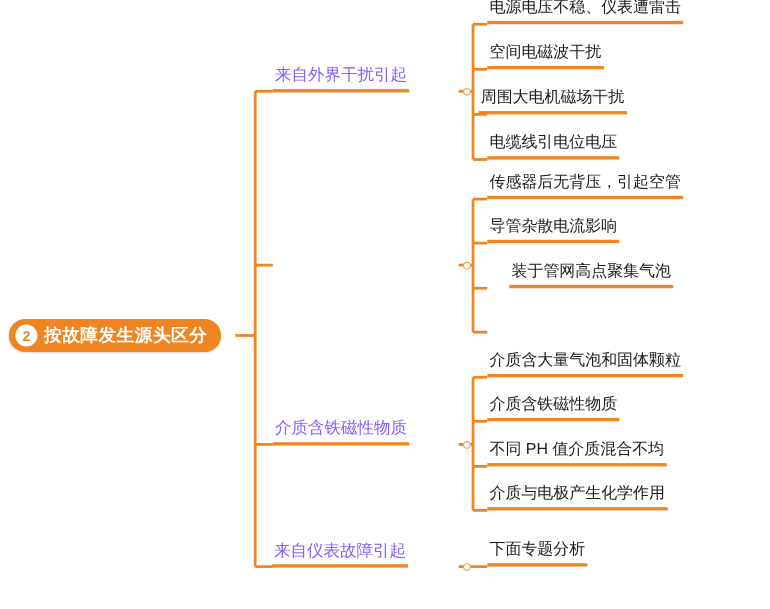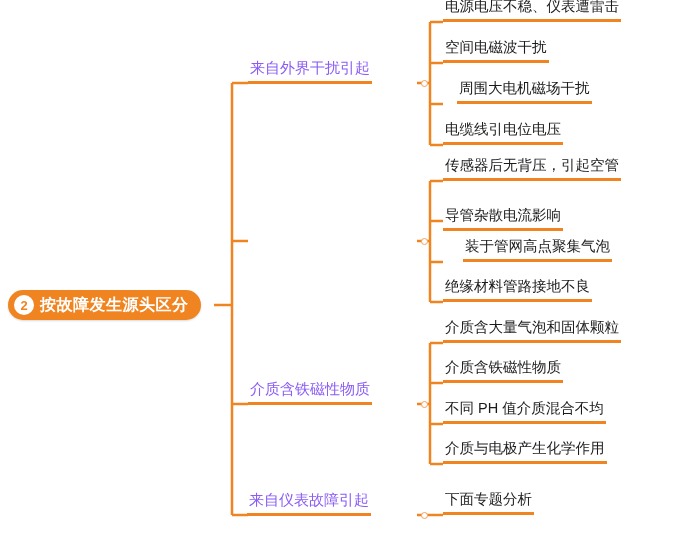--- a/index.html
+++ b/index.html
@@ -140,40 +140,37 @@
     <span>来自外界干扰引起</span>
   </div>
   <div class="dot" style="left:421px; top:80px;"></div>
 
   <div class="node leaf" style="left:443px; top:-5px;">
     <span>电源电压不稳、仪表遭雷击</span>
   </div>
   <div class="node leaf" style="left:443px; top:36px;">
     <span>空间电磁波干扰</span>
   </div>
-  <div class="node leaf" style="left:457px; top:77px;">
+  <div class="node leaf" style="left:435px; top:77px;">
     <span>周围大电机磁场干扰</span>
   </div>
   <div class="node leaf" style="left:443px; top:118px;">
     <span>电缆线引电位电压</span>
   </div>
 
   <div class="dot" style="left:421px; top:238px;"></div>
 
   <div class="node leaf" style="left:443px; top:154px;">
     <span>传感器后无背压，引起空管</span>
   </div>
-  <div class="node leaf" style="left:443px; top:204px;justify-content:flex-end;">
+  <div class="node leaf" style="left:443px; top:194px;justify-content:flex-end;">
     <span>导管杂散电流影响</span>
   </div>
   <div class="node leaf" style="left:443px; top:235px;margin-left:20px;">
     <span>装于管网高点聚集气泡</span>
-  </div>
-  <div class="node leaf" style="left:443px; top:275px;">
-    <span>绝缘材料管路接地不良</span>
   </div>
 
   <div class="node branch" style="left:248px; top:377px;">
     <span>介质含铁磁性物质</span>
   </div>
   <div class="dot" style="left:421px; top:401px;"></div>
 
   <div class="node leaf" style="left:443px; top:316px;">
     <span>介质含大量气泡和固体颗粒</span>
   </div>

